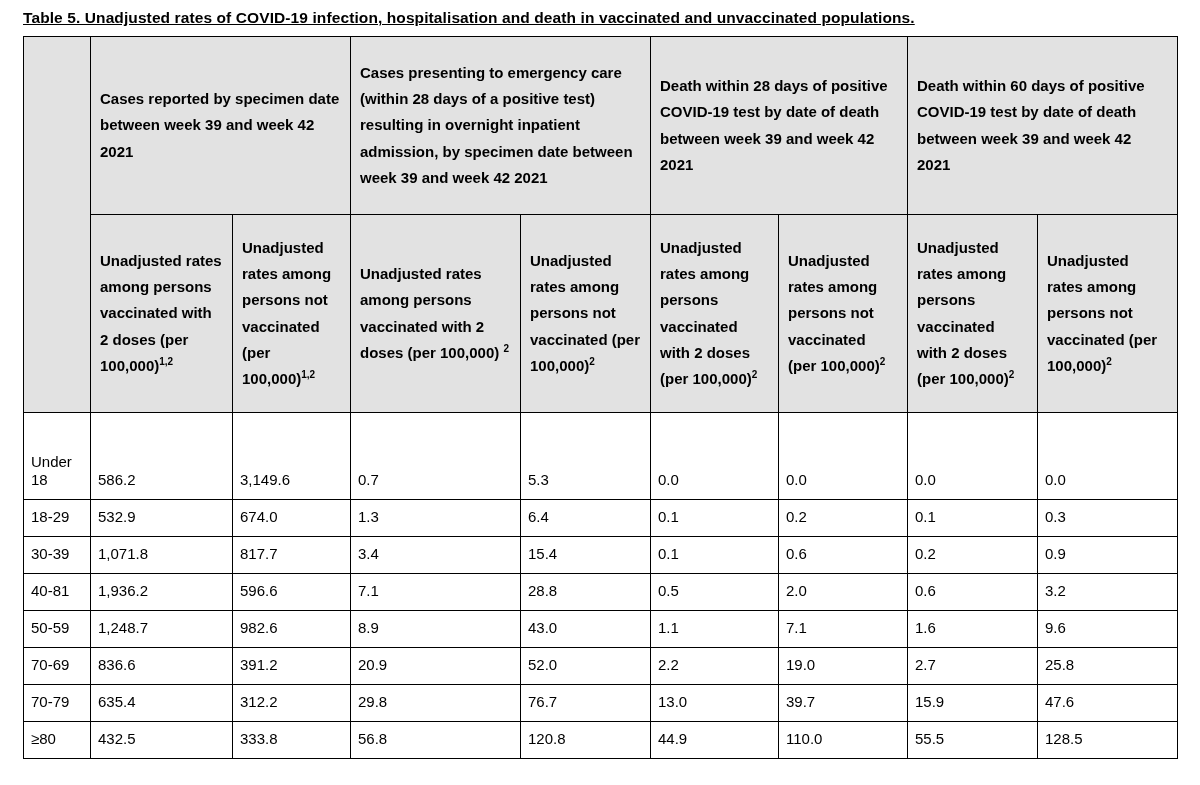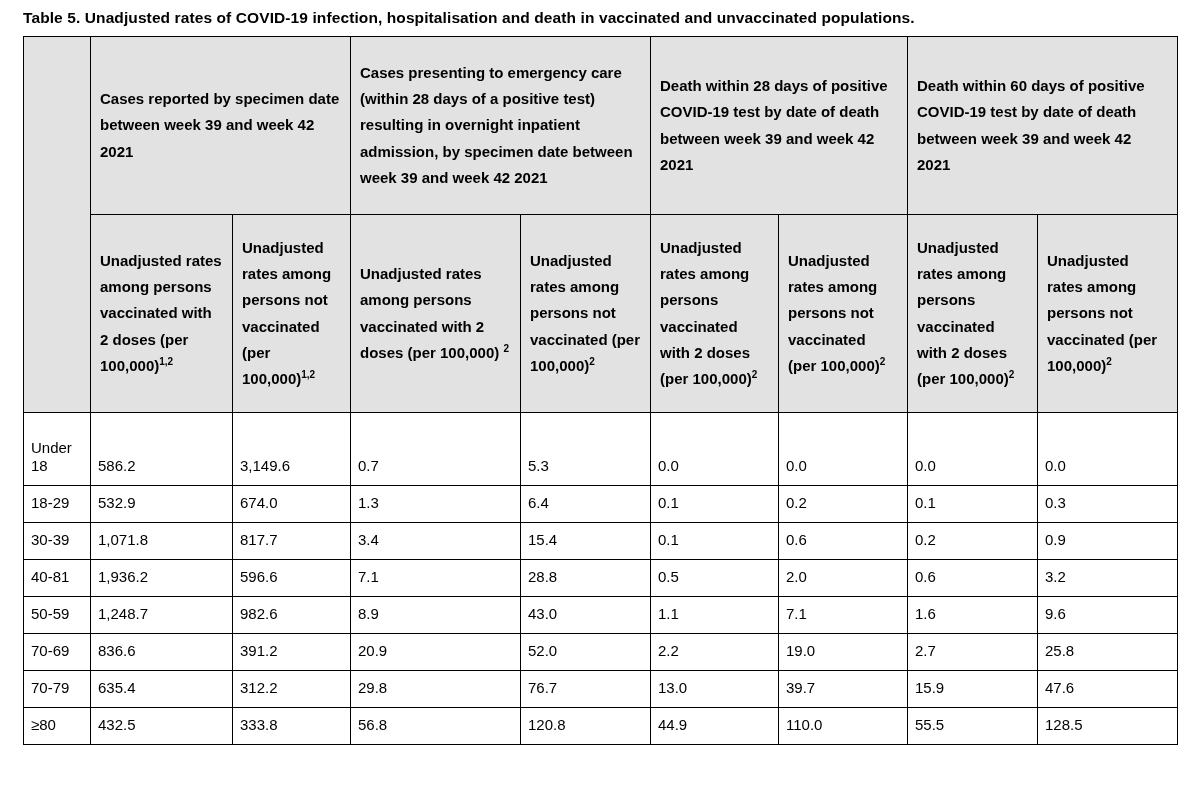--- a/index.html
+++ b/index.html
@@ -8,20 +8,21 @@
     font-family: "Liberation Sans", sans-serif;
     color: #000;
     width: 1200px;
     height: 785px;
     overflow: hidden;
   }
   .page { padding: 9px 23px 0 23px; }
   .title {
     font-size: 15.5px;
     font-weight: bold;
+    text-decoration: underline;
     margin: 0 0 9px 0;
     letter-spacing: 0.1px;
     white-space: nowrap;
   }
   table.rates {
     border-collapse: collapse;
     table-layout: fixed;
     width: 1154px;
   }
   table.rates th, table.rates td {
@@ -40,21 +41,21 @@
   tr.group-row { height: 178px; }
   tr.sub-row { height: 198px; }
   tbody td {
     font-size: 15px;
     vertical-align: bottom;
     padding: 5px 6px 9px 7px;
     height: 37px;
     background: #fff;
     line-height: 1.25;
   }
-  tbody tr.first td { height: 73px; }
+  tbody tr.first td { height: 87px; }
   td.age { padding-left: 7px; }
   sup {
     font-size: 10px;
     line-height: 0;
     vertical-align: super;
   }
 </style>
 </head>
 <body>
 

